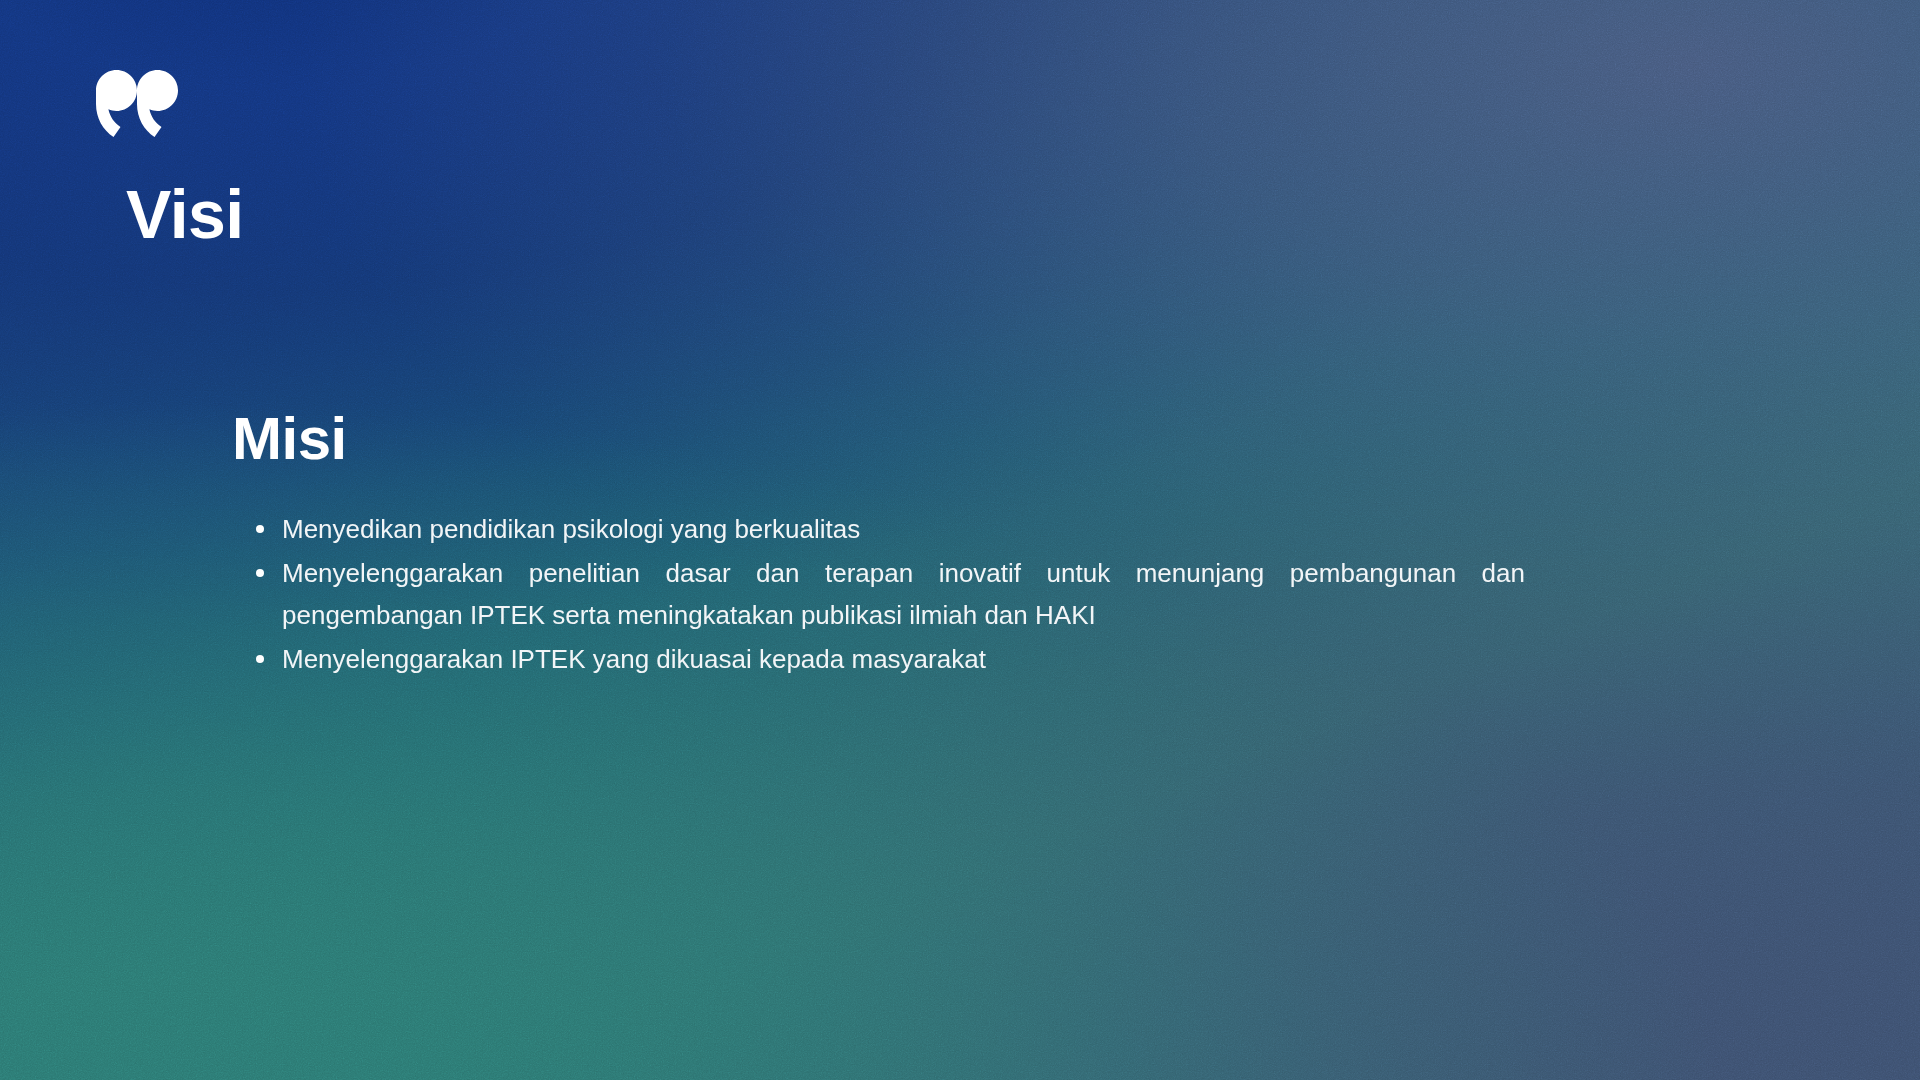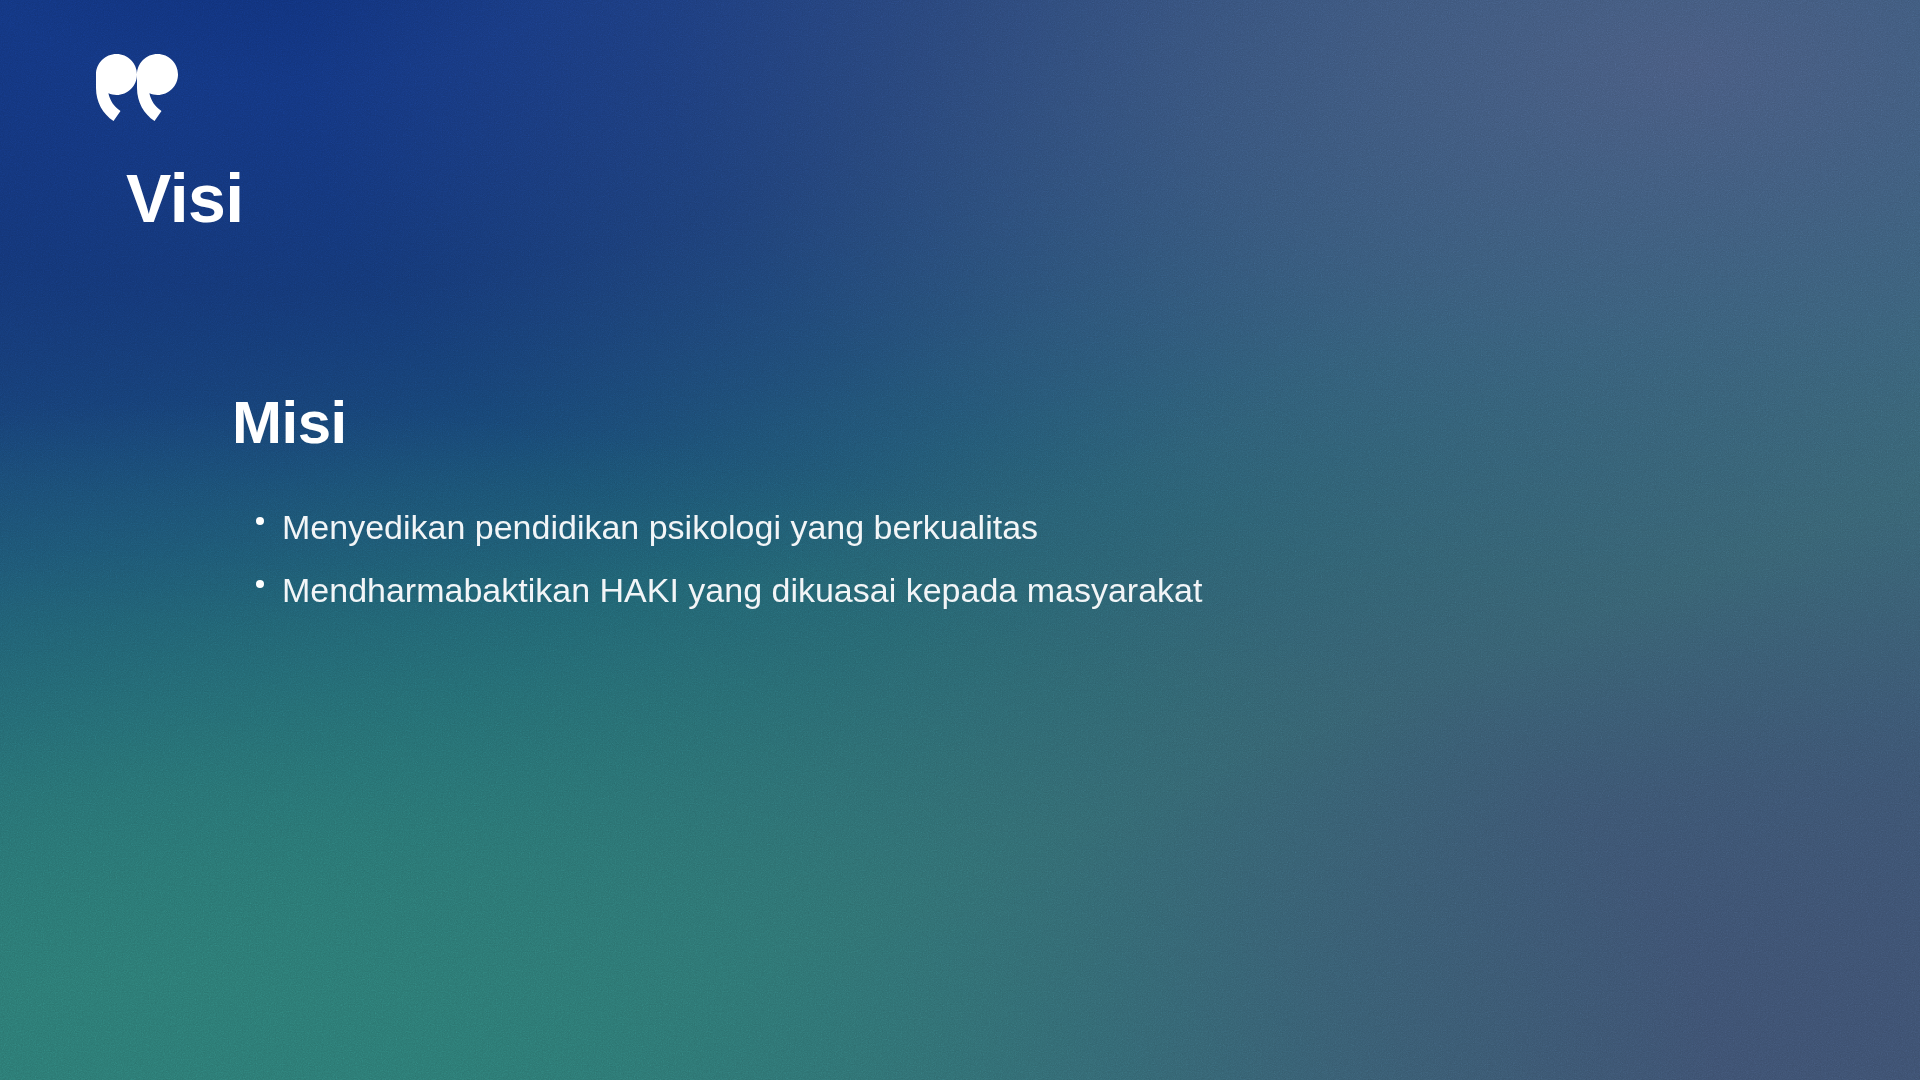--- a/index.html
+++ b/index.html
@@ -34,21 +34,21 @@
     inset: 0;
     pointer-events: none;
     opacity: 0.30;
     mix-blend-mode: overlay;
   }
 
   
   .content {
     position: absolute;
     left: 0;
-    top: 0;
+    top: 16px;
     width: 1920px;
     height: 832px;
   }
 
   .quote-mark {
     position: absolute;
     left: 92px;
     top: 52px;
     width: 90px;
     height: 90px;
@@ -96,25 +96,25 @@
     left: 238px;
     top: 492px;
     width: 1243px;
     margin: 0;
     padding: 0 0 0 44px;
     list-style: none;
   }
 
   .misi-list li {
     position: relative;
-    font-size: 34px;
+    font-size: 26px;
     line-height: 1.62;
     color: #f2f5f7;
     text-align: justify;
-    margin: 8px 0 2px 0;
+    margin: 0 0 2px 0;
   }
 
   .misi-list li::before {
     content: "";
     position: absolute;
     left: -26px;
     top: 17px;
     width: 8px;
     height: 8px;
     border-radius: 50%;
@@ -148,17 +148,18 @@
                C51.8 62 45 50 45 36 Z" fill="#ffffff"></path>
     </svg>
 
     <h1 class="visi-title">Visi</h1>
 
 
     <h2 class="misi-title">Misi</h2>
 
     <ul class="misi-list">
       <li class="single">Menyedikan pendidikan psikologi yang berkualitas</li>
-      <li class="single">Mendharmabaktikan HAKI yang dikuasai kepada masyarakat</li>
+      <li>Menyelenggarakan penelitian dasar dan terapan inovatif untuk menunjang pembangunan dan pengembangan IPTEK serta meningkatakan publikasi ilmiah dan HAKI</li>
+      <li class="single">Menyelenggarakan IPTEK yang dikuasai kepada masyarakat</li>
     </ul>
 
   </div>
 </div>
 
 </body></html>

